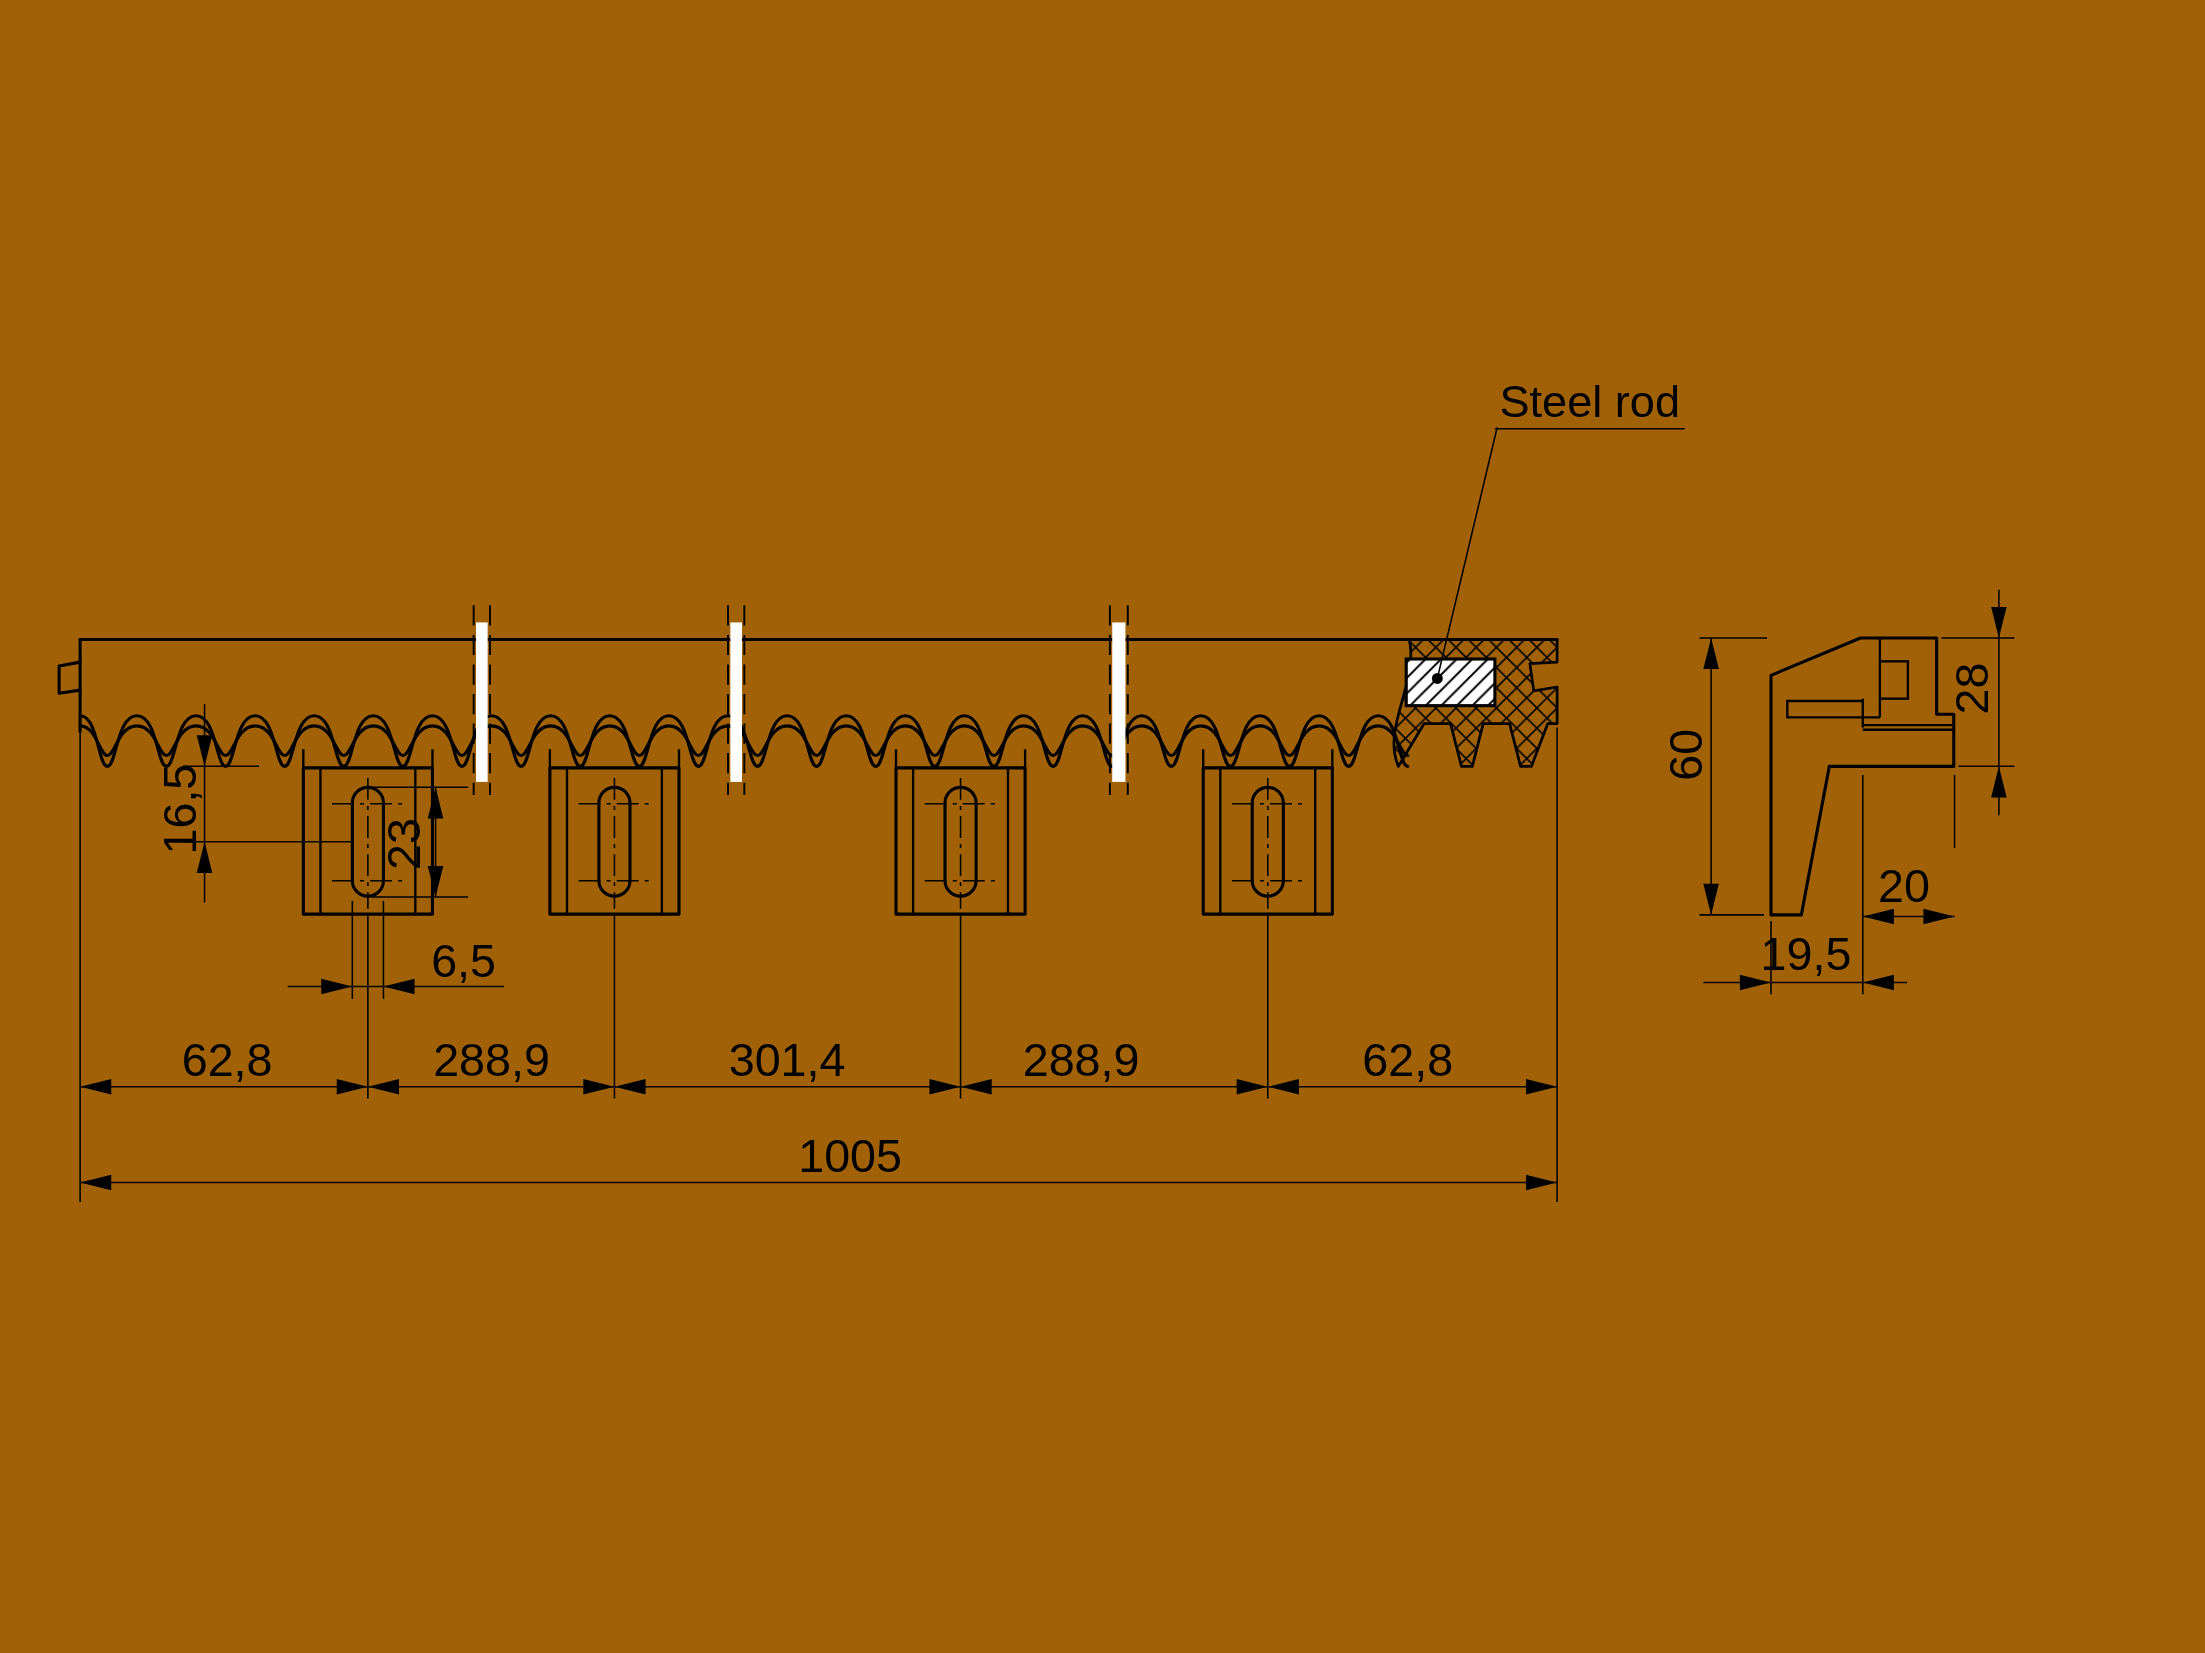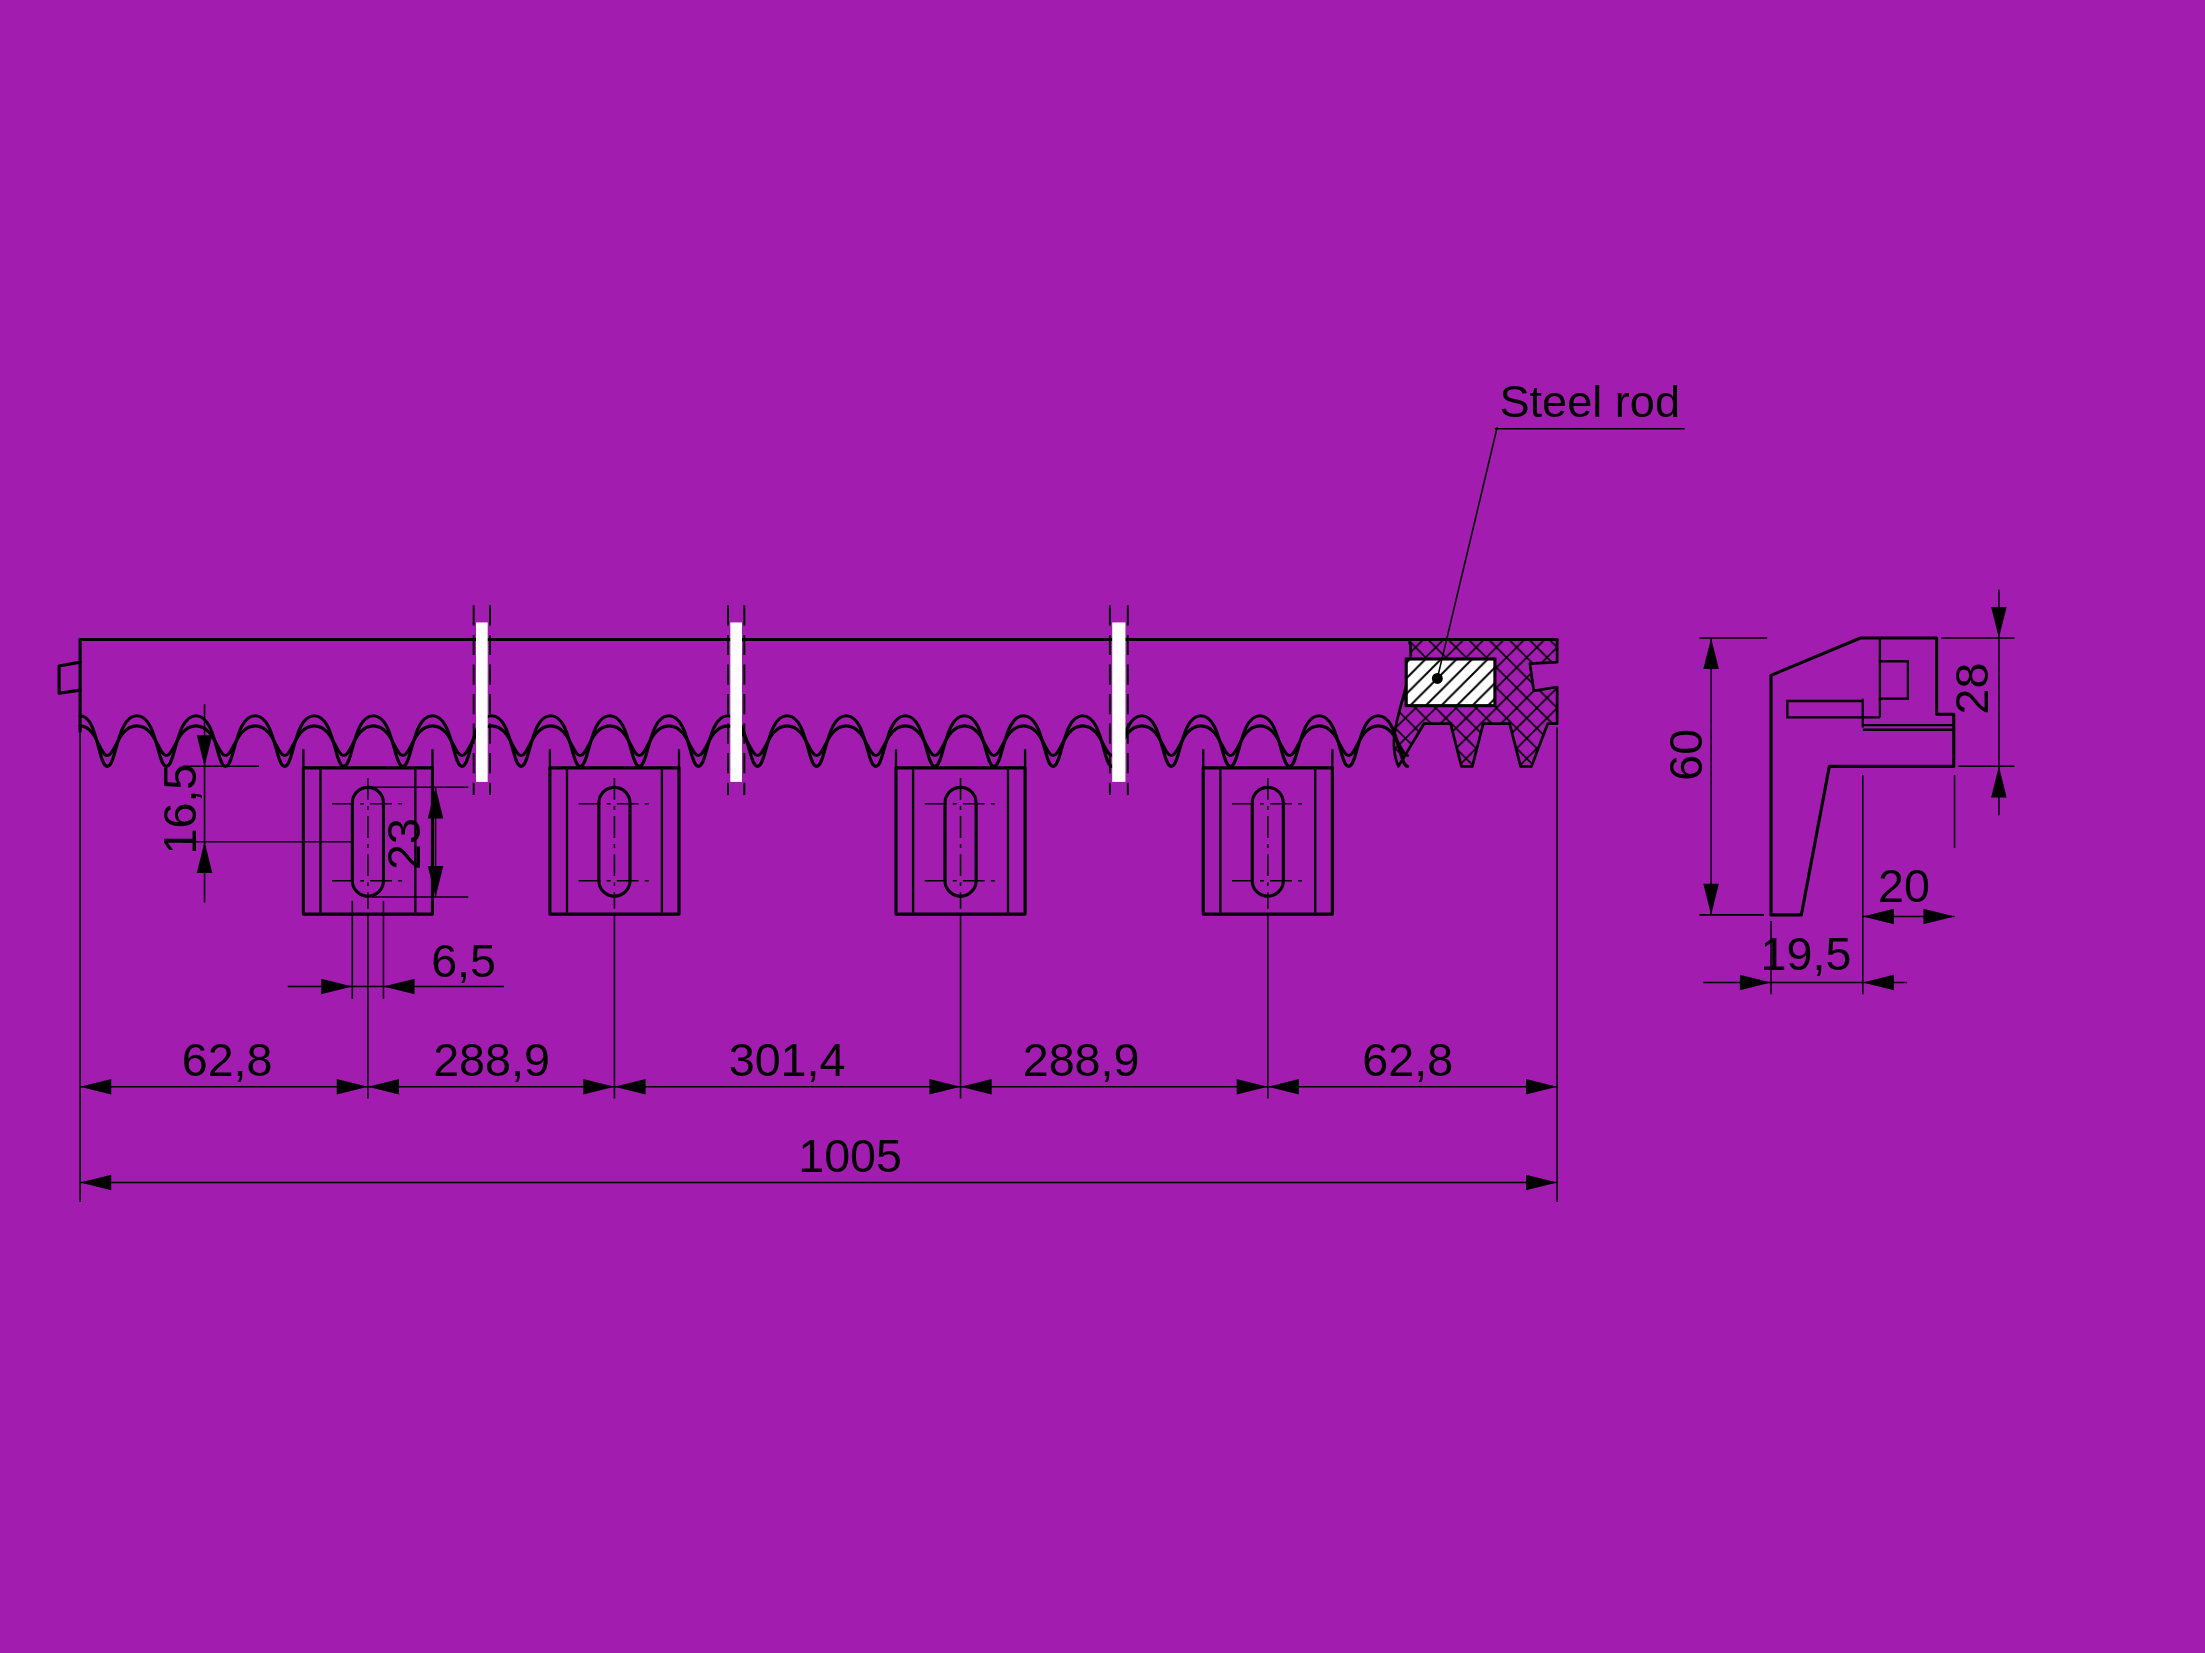--- a/index.html
+++ b/index.html
@@ -1,16 +1,16 @@
 <!DOCTYPE html>
 <html style="--line: #000000;font-size:12.4px"><head>
 <meta charset="utf-8">
 <style>
   html,body{margin:0;padding:0;background:#fff;}
-  #stage{position:relative;width:2205px;height:1654px;background:#a21caf;overflow:hidden;}
+  #stage{position:relative;width:2205px;height:1654px;background:#a16207;overflow:hidden;}
   svg{position:absolute;left:0;top:0;}
   svg text{font-family:"Liberation Sans",sans-serif;font-size:60px;fill:#000;}
   svg text.callout{font-size:58px;}
   .thick{stroke:#000;stroke-width:4;fill:none;stroke-linejoin:round;stroke-linecap:round;}
   .med{stroke:#000;stroke-width:3;fill:none;}
   .thin{stroke:#000;stroke-width:2;fill:none;}
   .dash{stroke:#000;stroke-width:2.5;fill:none;stroke-dasharray:26 12;}
   .cline{stroke:#000;stroke-width:2;fill:none;stroke-dasharray:28 8 5 8;}
   .arr{fill:#000;stroke:none;}
 </style>

